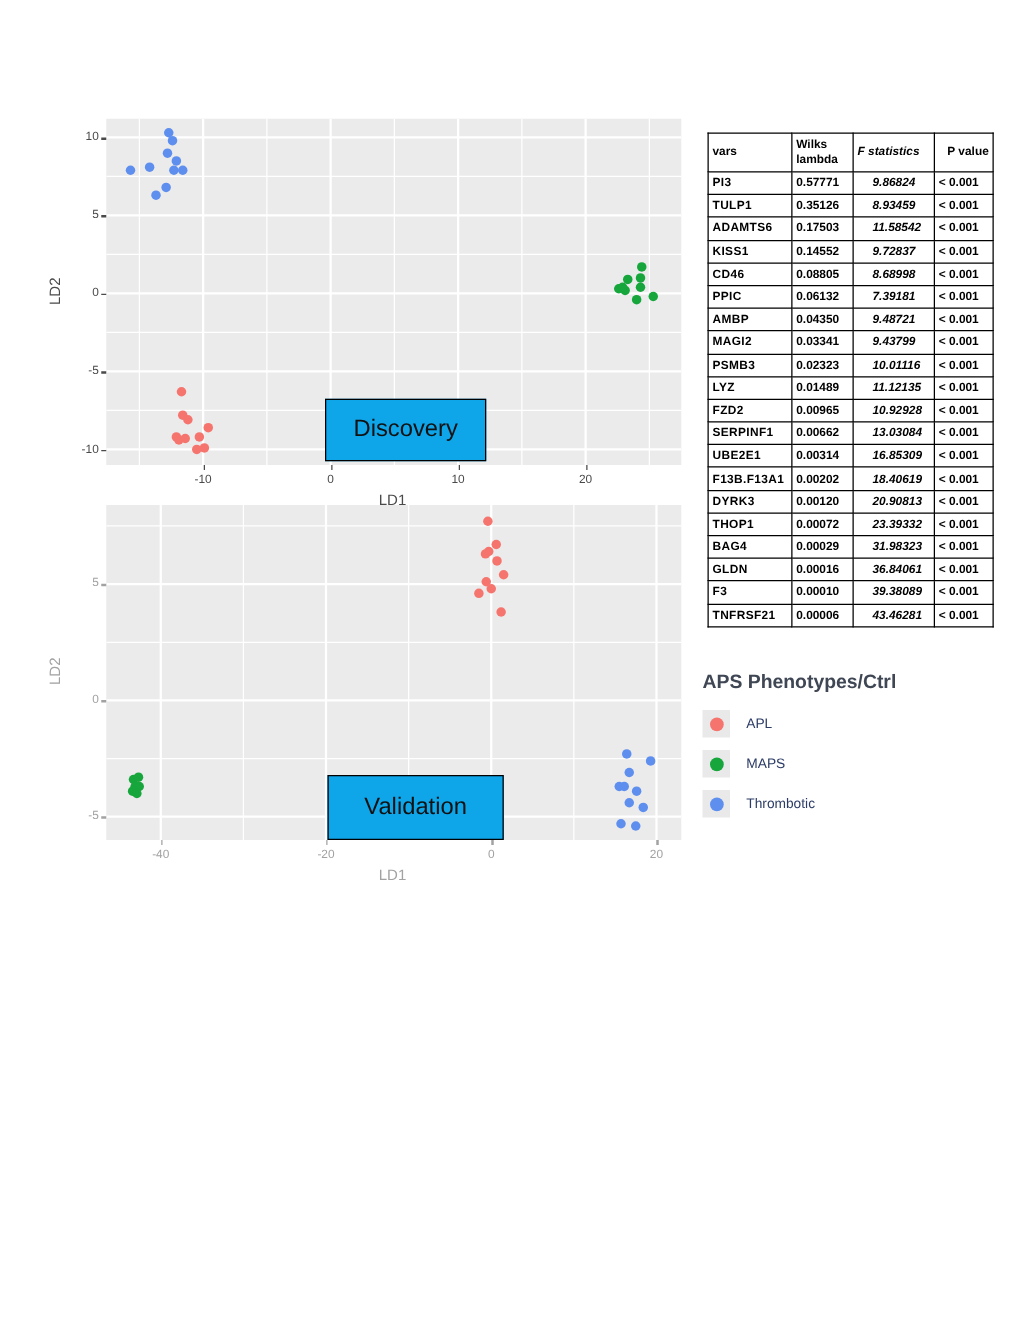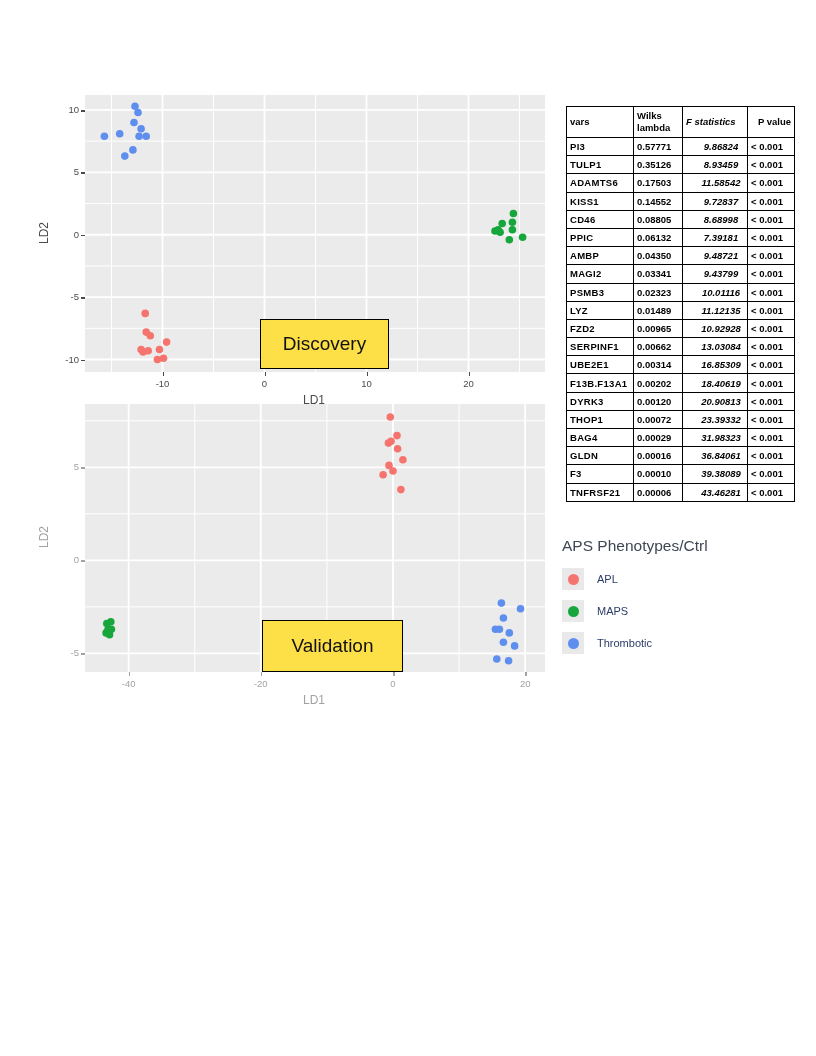--- a/index.html
+++ b/index.html
@@ -9,46 +9,46 @@
   }
   .plot{position:absolute;left:0;top:0;width:816px;height:1056px;pointer-events:none;}
   .panel{position:absolute;background:#ebebeb;}
   .tickmark-x{position:absolute;width:1.5px;height:4px;}
   .tickmark-y{position:absolute;width:4px;height:1.5px;}
   .ticklabel-x{position:absolute;width:40px;text-align:center;font-size:9.5px;}
   .ticklabel-y{position:absolute;width:34px;text-align:right;font-size:9.5px;}
   .axis-title{position:absolute;font-size:12px;}
   .axis-title-y{transform:rotate(-90deg);transform-origin:center;}
   .annot{
-    position:absolute;background:#fde047;border:1.6px solid #000;
+    position:absolute;background:#0ea5e9;border:1.6px solid #000;
     display:flex;align-items:center;justify-content:center;
     font-size:19px;color:#111;
   }
   #discovery-label{left:260px;top:319px;width:127px;height:48px;}
   #validation-label{left:262px;top:620px;width:139px;height:50px;}
 
   #stats-table{
     position:absolute;left:566px;top:106px;width:224px;
     border-collapse:collapse;font-size:9.5px;font-weight:bold;color:#000;
     table-layout:fixed;
   }
   #stats-table th,#stats-table td{border:1px solid #000;padding:0 3px;overflow:hidden;white-space:nowrap;}
   #stats-table th{height:30px;text-align:left;vertical-align:middle;white-space:normal;line-height:1.25;}
   #stats-table td{height:17.2px;}
   #stats-table .c0{width:60px;}
   #stats-table .c1{width:42px;}
   #stats-table .c2{width:58px;font-style:italic;}
   #stats-table .c3{width:40px;text-align:right;}
   #stats-table td.c0{text-align:left;letter-spacing:.3px;}
   #stats-table td.c1{padding-right:5px;}
-  #stats-table td.c2{text-align:center;padding-right:3px;padding-left:15px;}
+  #stats-table td.c2{text-align:left;padding-right:3px;padding-left:15px;}
   #stats-table td.c3{text-align:left;}
 
   #legend{position:absolute;left:562px;top:537px;}
-  #legend-title{font-size:15.5px;color:#3f4654;margin-bottom:8px;}
+  #legend-title{font-size:15.5px;color:#3f4654;margin-bottom:8px;font-weight:bold;}
   .legend-item{display:flex;align-items:center;height:32px;}
   .legend-key{width:22px;height:22px;background:#e9e9e9;display:flex;align-items:center;justify-content:center;margin-right:13px;}
   .legend-dot{width:11px;height:11px;border-radius:50%;}
   .legend-label{font-size:11px;color:#2c3c66;}
 </style>
 </head>
 <body>
 
 <div class="plot">
     <div class="panel" style="left: 85px; top: 95px; width: 460px; height: 277px; background: rgb(235, 235, 235);"><svg width="460" height="277">

